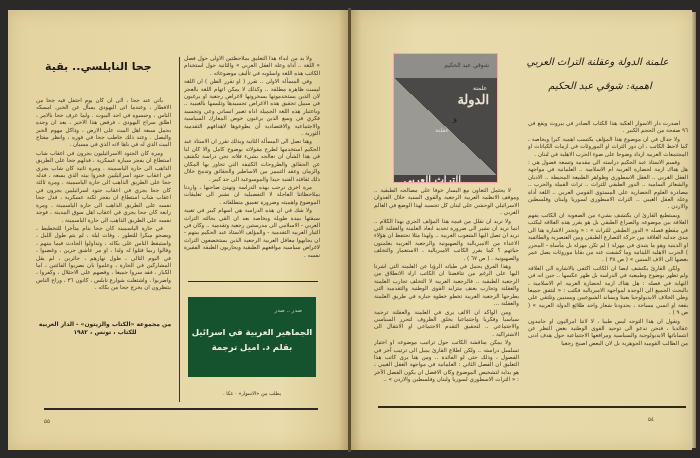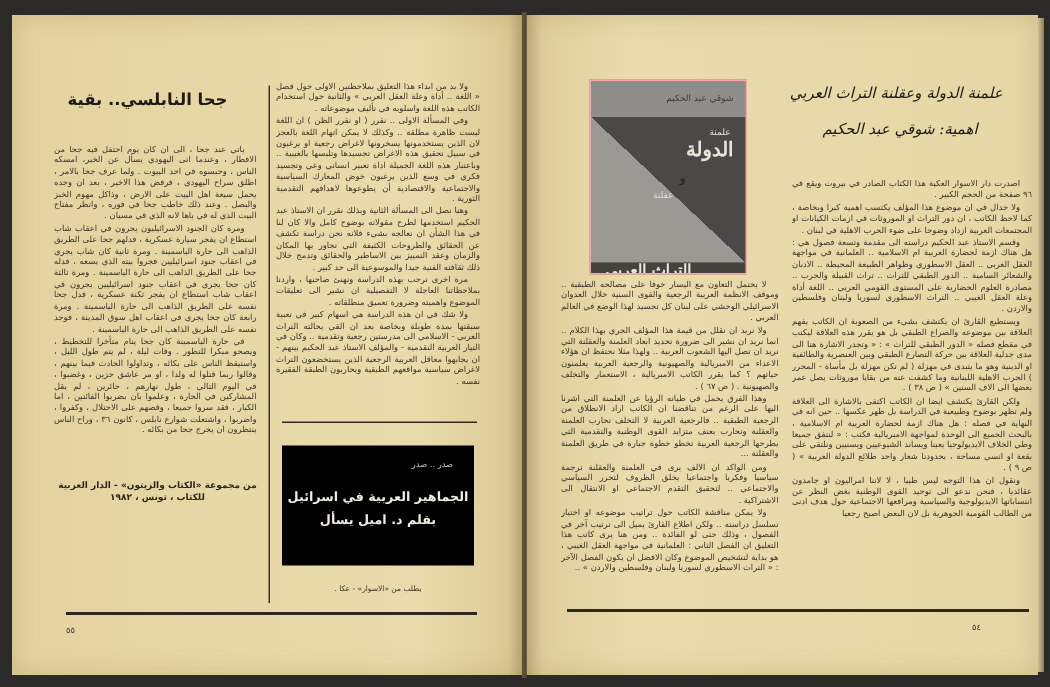--- a/index.html
+++ b/index.html
@@ -55,21 +55,21 @@
   .book-cover .cov-txt { position:absolute; direction:rtl; color:#e9e4d6; font-family:"DejaVu Serif", serif; }
   .book-cover .series { top:7px; right:8px; font-size:6px; color:#3d3c39; }
   .book-cover .t1 { top:30px; right:10px; font-size:6px; }
   .book-cover .t2 { top:38px; right:8px; font-size:13px; font-weight:bold; }
   .book-cover .amp { top:60px; right:40px; font-size:8px; color:#1e1e1c; }
   .book-cover .t3 { top:72px; right:48px; font-size:6px; color:#e0dcd0; }
   .book-cover .t4 { top:84px; right:36px; font-size:10px; font-weight:bold; color:#ebe7dc;margin-top:36px; }
 
   .ad-box {
     position:absolute; left:188px; top:297px; width:128px; height:80px;
-    background:#000000; color:#f0ebe0; direction:rtl; text-align:center;
+    background:#14532d; color:#f0ebe0; direction:rtl; text-align:center;
   }
   .ad-box .kicker { position:absolute; top:10px; right:14px; font-size:5.5px; color:#c8c2b4; }
   .ad-box .ad-title { position:absolute; top:30px; left:0; width:100%; font-size:8.5px; font-weight:bold; }
   .ad-box .ad-author { position:absolute; top:45px; left:0; width:100%; font-size:8.5px; font-weight:bold; }
   .ad-order { position:absolute; left:188px; top:390px; width:128px; text-align:center; direction:rtl; font-size:5px; color:#3b3428; }
 
   .source-note { position:absolute; left:35px; top:320px; width:140px; text-align:center; direction:rtl;
     font-size:6px; font-weight:bold; line-height:8px; color:#2b251c; }
   .page-num { position:absolute; font-size:5.5px; color:#3b3428; }
 </style>
@@ -97,21 +97,21 @@
   <p>وهنا نصل الى المسألة الثانية وبذلك نقرر ان الاستاذ عبد الحكيم استخدمها لطرح مقولاته بوضوح كامل والا كان لنا في هذا الشأن ان نعالجه بشيء فلانه نحن دراسة تكشف عن الحقائق والطروحات الكثيفة التي تحاور بها المكان والزمان وعقد التمييز بين الاساطير والحقائق وتدمج خلال ذلك ثقافته الفنية جيدا والموسوعية الى حد كبير .</p>
   <p>مرة اخرى نرحب بهذه الدراسة ونهنئ صاحبها ، واردنا بملاحظاتنا العاجلة لا التفصيلية ان نشير الى تعليقات الموضوع واهميته وضرورة تعميق منطلقاته .</p>
   <p>ولا شك في ان هذه الدراسة هي اسهام كبير في تعبية سبقتها بمدة طويلة وبخاصة بعد ان القي بحالته التراث العربي - الاسلامي الى مدرستين رجعية وتقدمية .. وكان في التيار العربية التقدمية - والمؤلف الاستاذ عبد الحكيم بينهم - ان يجابهوا معاقل العربية الرجعية الذين يستخضعون التراث لاغراض سياسية مواقعهم الطبقية ويحاربون الطبقة الفقيرة نفسه .</p>
 </div>
 
 <div class="hrule" style="left:188px; top:281px; width:130px; height:1px;"></div>
 
 <div class="ad-box">
   <div class="kicker">صدر .. صدر</div>
   <div class="ad-title">الجماهير العربية في اسرائيل</div>
-  <div class="ad-author">بقلم د. اميل يسأل</div>
+  <div class="ad-author">بقلم د. اميل ترجمة</div>
 </div>
 <div class="ad-order">يطلب من «الاسوار» - عكا .</div>
 
 <div class="source-note">من مجموعة «الكتاب والزيتون» - الدار العربية للكتاب ، تونس ، ١٩٨٢</div>
 
 <div class="hrule" style="left:44px; top:408px; width:274px;"></div>
 <div class="page-num" style="left:44px; top:418px;">٥٥</div>
 
 <div class="book-cover">
   <div class="top-band"></div>

